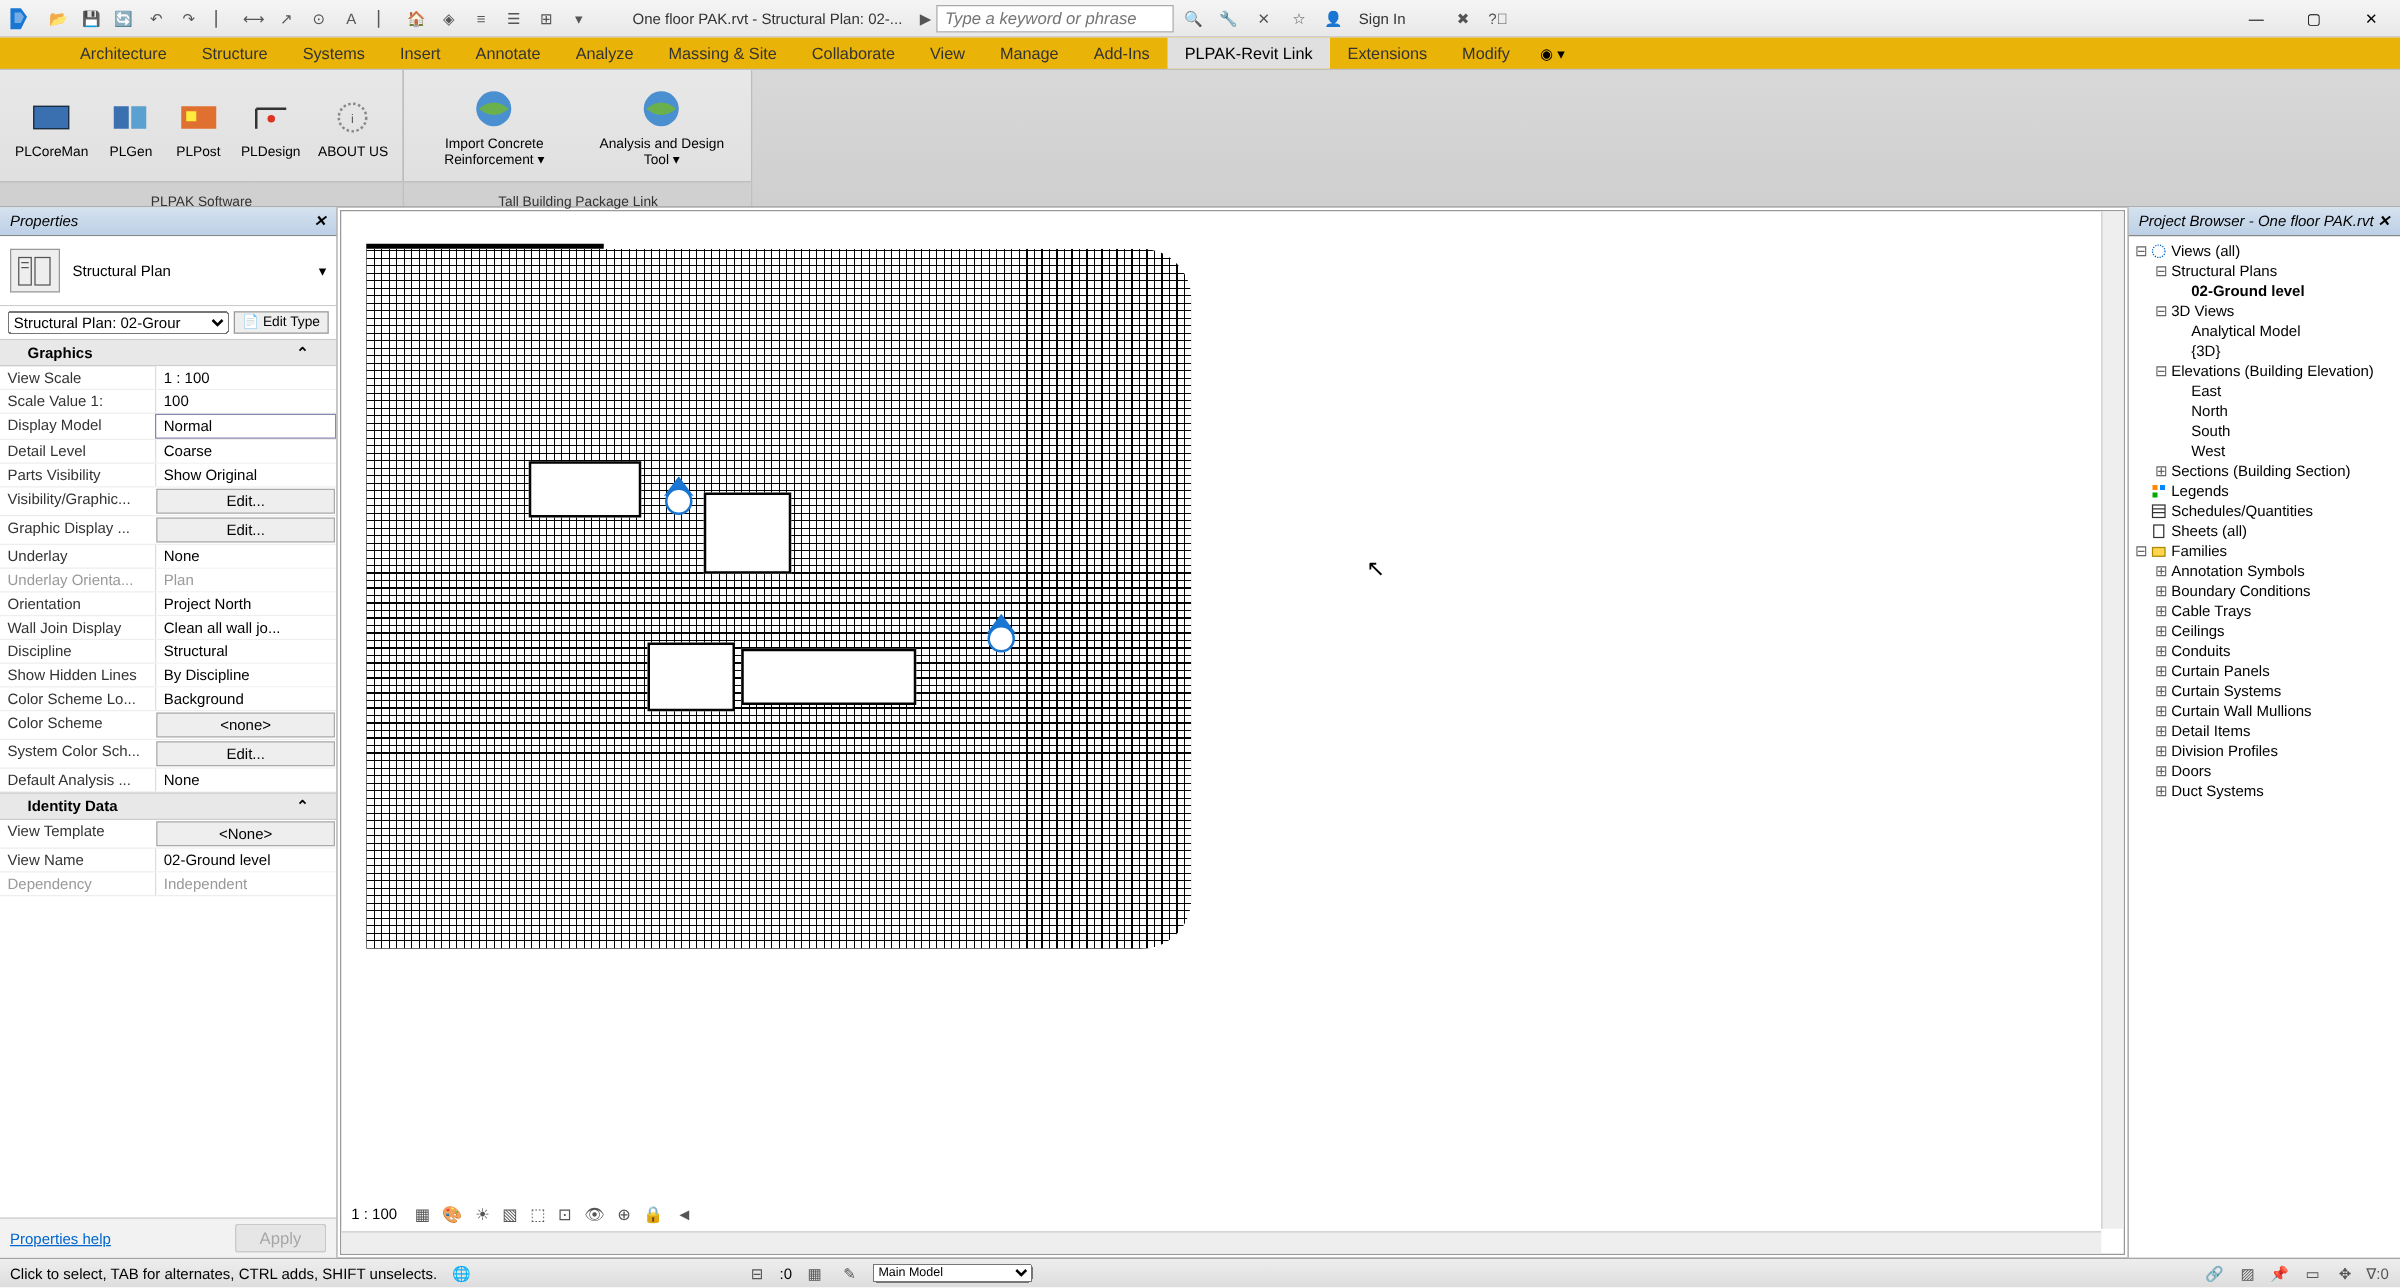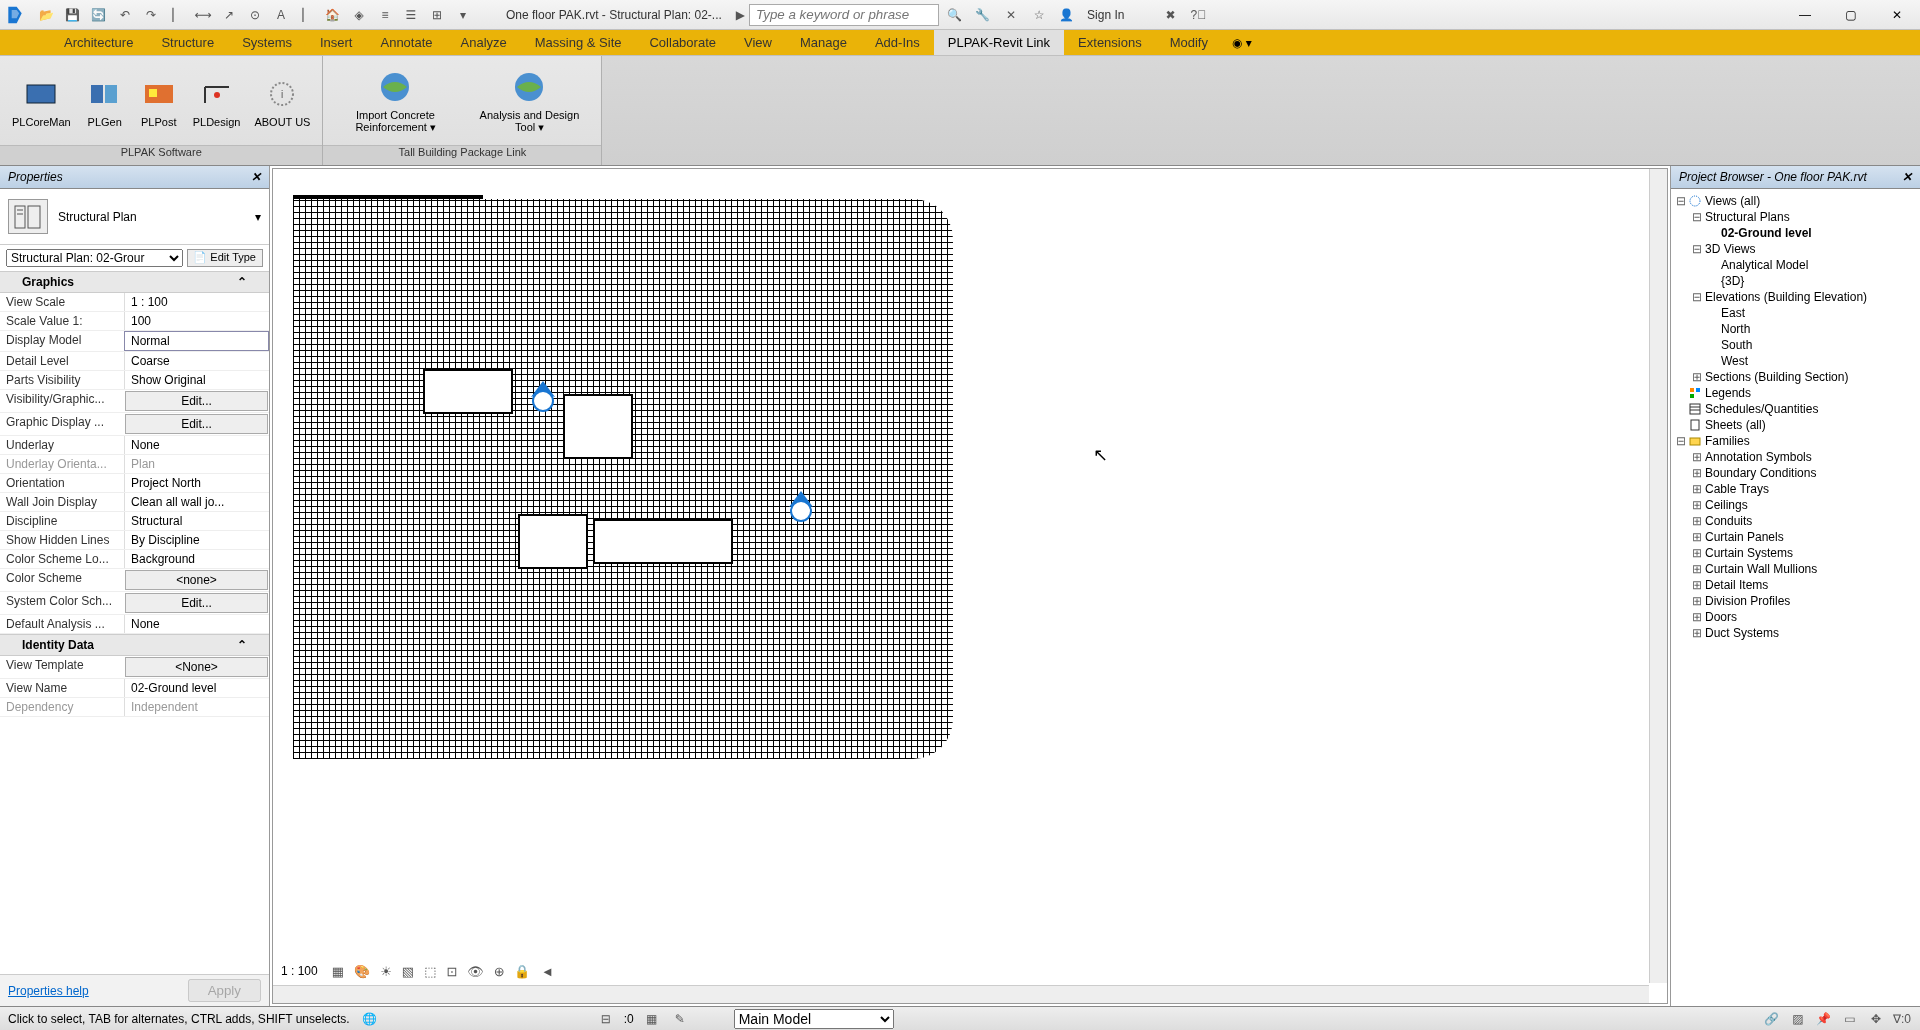--- a/index.html
+++ b/index.html
@@ -23,21 +23,21 @@
 
 .ribbon-tabs { height: 26px; background:#eab308; display:flex; border-bottom:1px solid #c0c0c0; padding-left:50px; }
 .ribbon-tabs .tab { padding:5px 14px; color:#333; cursor:pointer; font-size:13px; }
 .ribbon-tabs .tab.active { background:#e0e0e0; color:#000; }
 .ribbon-tabs .tab-extra { margin-left:2px; display:flex; align-items:center; padding:0 8px; }
 
 
 .ribbon { height: 110px; background:linear-gradient(#e8e8e8,#dedede); display:flex; border-bottom:1px solid #888; }
 .panel { border-right:1px solid #b0b0b0; display:flex; flex-direction:column; }
 .panel-body { flex:1; display:flex; align-items:center; padding:4px 8px; gap:6px; }
-.panel-title { height:20px; background:#d0d0d0; text-align:center; font-size:11px; padding-top:0; color:#333; border-top:1px solid #bbb; }
+.panel-title { height:20px; background:#d0d0d0; text-align:center; font-size:11px; padding-top:10px; color:#333; border-top:1px solid #bbb; }
 .large-btn { display:flex; flex-direction:column; align-items:center; gap:2px; padding:2px 4px; cursor:pointer; }
 .large-btn .icon { width:40px; height:40px; display:flex; align-items:center; justify-content:center; }
 .large-btn .lbl { font-size:11px; text-align:center; max-width:120px; }
 .ribbon-rest { flex:1; background:linear-gradient(#d8d8d8,#cfcfcf); }
 
 
 .workspace { display:flex; height: calc(100vh - 30px - 26px - 110px - 24px); }
 .properties-panel { width:270px; background:#f4f4f4; border-right:1px solid #999; display:flex; flex-direction:column; }
 .panel-header { background:linear-gradient(#d5e2f0,#bcd0e5); padding:4px 8px; display:flex; justify-content:space-between; align-items:center; border-bottom:1px solid #888;font-style:italic; }
 .panel-header .close { cursor:pointer; font-weight:bold; }
@@ -68,35 +68,35 @@
 .drawing { position:absolute; left:20px; top:30px; right:280px; bottom:50px; }
 .plan-body { position:absolute; left:0; top:0; width:660px; height:560px; background:#333; border-radius: 0 35px 35px 0; }
 .hatched { background-image: repeating-linear-gradient(0deg,#000 0,#000 1px, transparent 1px, transparent 6px), repeating-linear-gradient(90deg,#000 0,#000 1px, transparent 1px, transparent 6px); background-color:#fff; }
 .plan-shape { position:absolute; background:#fff; }
 .cutout { position:absolute; background:#fff; border:2px solid #000; }
 .cursor-ptr { position:absolute; left:800px; top:245px; font-size:18px; color:#000; }
 .section-mark { position:absolute; width:36px; height:36px; }
 .section-mark svg { width:100%; height:100%; }
 
 
-.project-browser { width:250px; background:#fff; border-left:1px solid #999; display:flex; flex-direction:column; }
+.project-browser { width:218px; background:#fff; border-left:1px solid #999; display:flex; flex-direction:column; }
 .tree { flex:1; overflow-y:auto; padding:4px 2px; font-size:12px; }
 .tree-item { padding:1px 2px; white-space:nowrap; cursor:pointer; display:flex; align-items:center; gap:2px; }
 .tree-item.sel { font-weight:bold; }
 .tree-item .caret { width:12px; display:inline-block; text-align:center; color:#666; }
 .indent0 { padding-left:2px; }
 .indent1 { padding-left:18px; }
 .indent2 { padding-left:34px; }
 .folder-icon { width:14px; height:12px; display:inline-block; }
 
 
 .statusbar { height:24px; background:linear-gradient(#eee,#ddd); border-top:1px solid #888; display:flex; align-items:center; padding:0 8px; gap:10px; }
 .statusbar .msg { flex:0 0 auto; }
 .statusbar .mid { flex:1; display:flex; align-items:center; gap:8px; }
-.statusbar .mm-select { width:160px; font-size:14px;margin-left:36px; }
+.statusbar .mm-select { width:128px; font-size:10px; }
 .statusbar .right-icons { display:flex; gap:6px; }
 .sb-icon { width:20px; height:18px; display:flex; align-items:center; justify-content:center; color:#555; cursor:pointer; }
 
 select, input { font-family:inherit; }
 </style>
 </head>
 <body>
 
 <div class="titlebar">
   <div class="app-icon">

